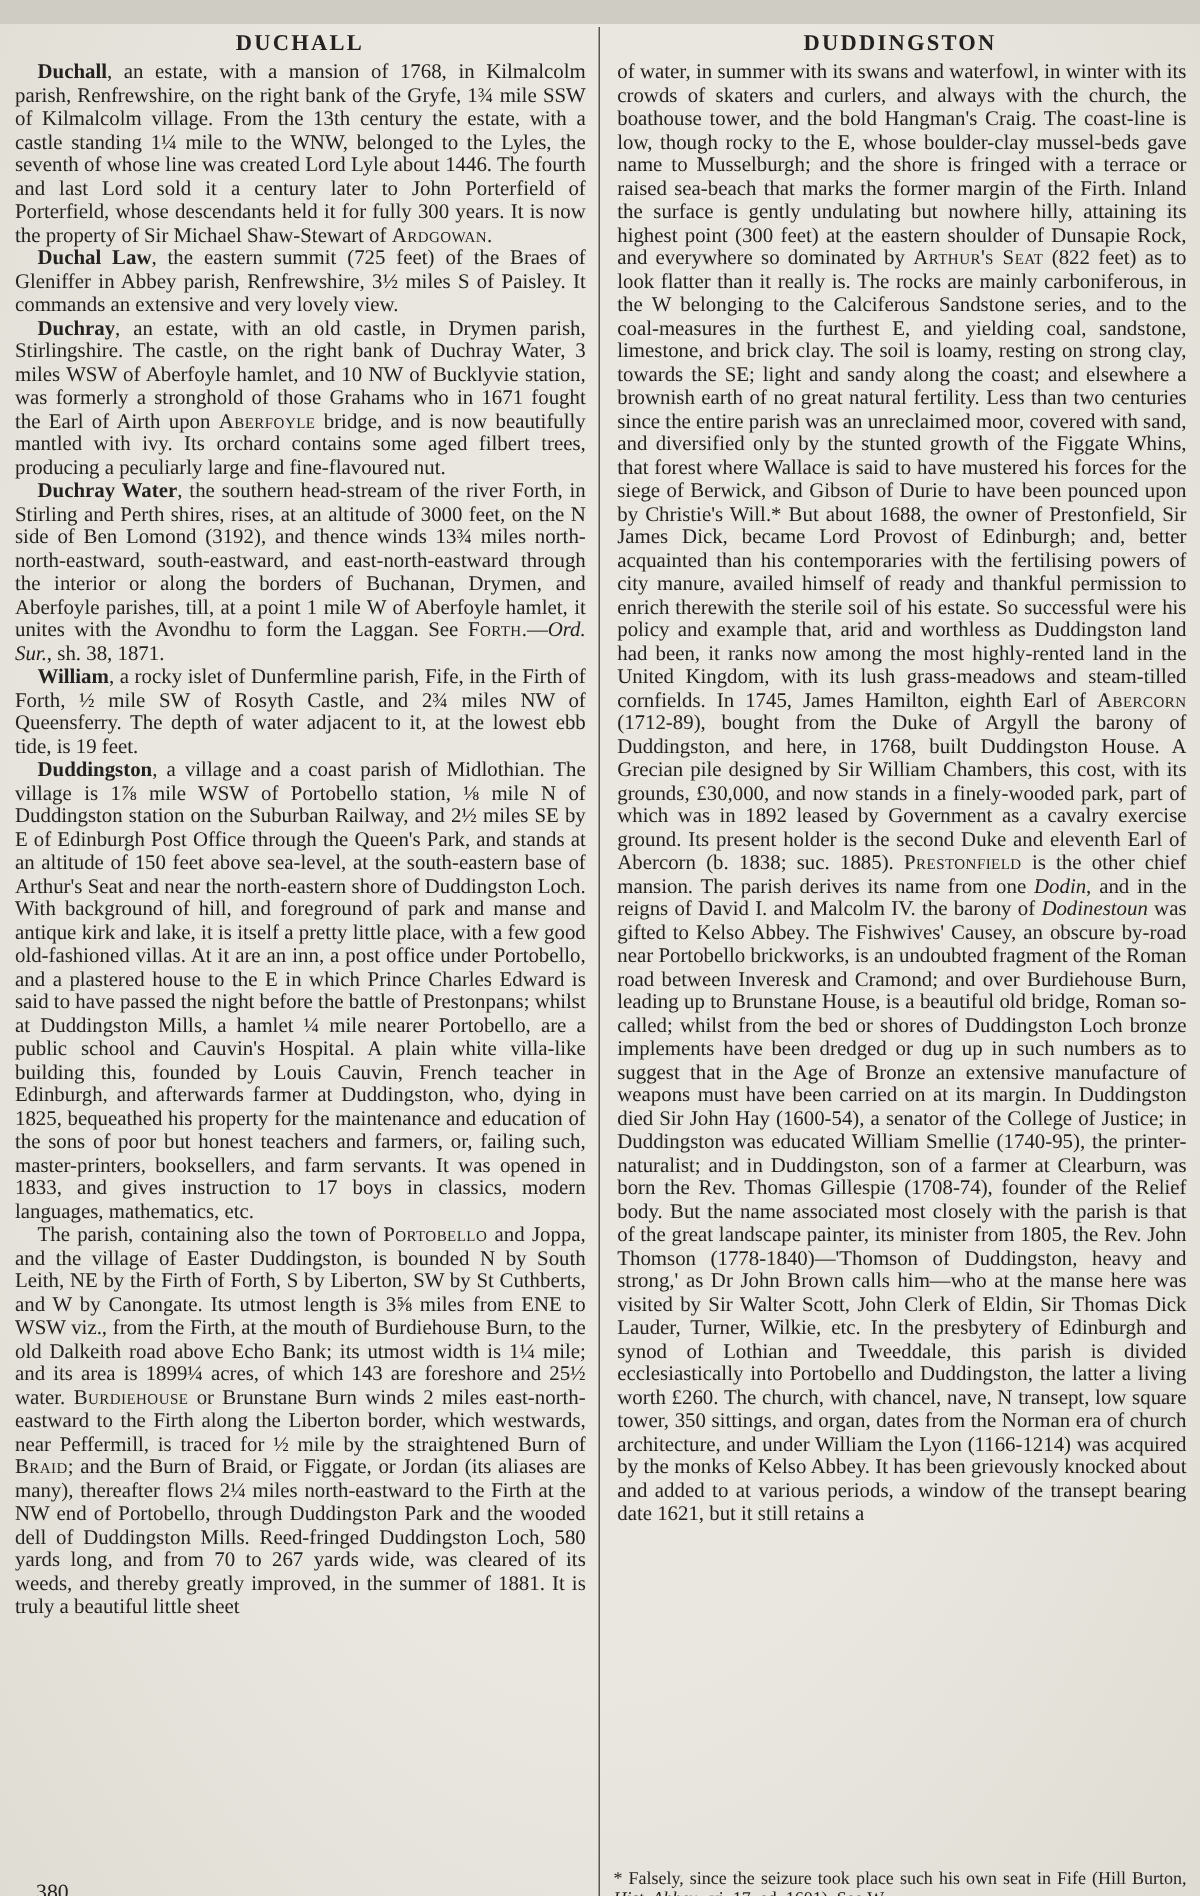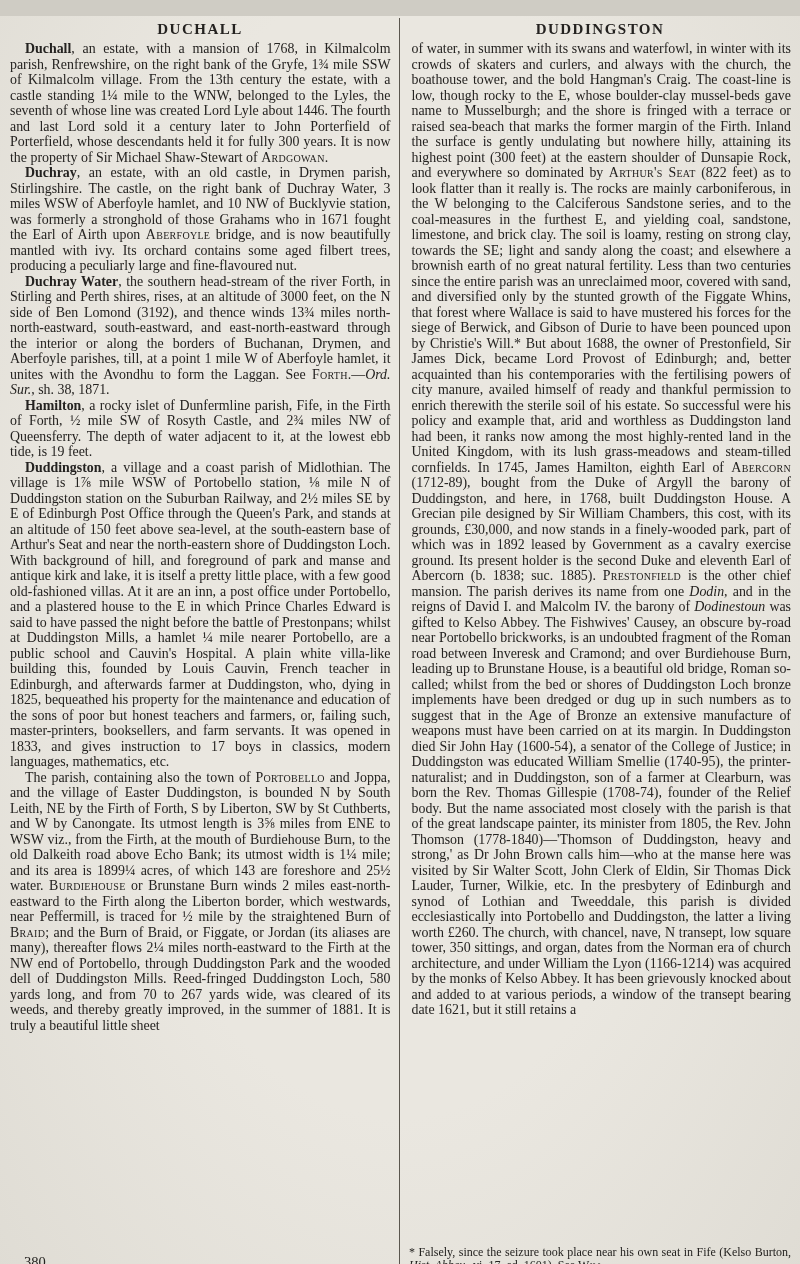--- a/index.html
+++ b/index.html
@@ -30,27 +30,28 @@
 
 <div class="page">
   <div class="header-row">
     <div class="head">DUCHALL</div>
     <div class="head">DUDDINGSTON</div>
   </div>
   <div class="col-divider"></div>
   <div class="columns">
     <div class="column col-left">
         <p class="para indent"><span class="s-b">Duchall</span><span class="s-n">, an estate, with a mansion of 1768, in Kilmalcolm parish, Renfrewshire, on the right bank of the Gryfe, 1¾ mile SSW of Kilmalcolm village.  From the 13th century the estate, with a castle standing 1¼ mile to the WNW, belonged to the Lyles, the seventh of whose line was created Lord Lyle about 1446.  The fourth and last Lord sold it a century later to John Porterfield of Porterfield, whose descendants held it for fully 300 years.  It is now the property of Sir Michael Shaw-Stewart of </span><span class="s-sc">Ardgowan</span><span class="s-n">.</span></p>
+        <p class="para indent"><span class="s-b">Duchal Law</span><span class="s-n">, the eastern summit (725 feet) of the Braes of Gleniffer in Abbey parish, Renfrewshire, 3½ miles S of Paisley.  It commands an extensive and very lovely view.</span></p>
         <p class="para indent"><span class="s-b">Duchray</span><span class="s-n">, an estate, with an old castle, in Drymen parish, Stirlingshire.  The castle, on the right bank of Duchray Water, 3 miles WSW of Aberfoyle hamlet, and 10 NW of Bucklyvie station, was formerly a stronghold of those Grahams who in 1671 fought the Earl of Airth upon </span><span class="s-sc">Aberfoyle</span><span class="s-n"> bridge, and is now beautifully mantled with ivy.  Its orchard contains some aged filbert trees, producing a peculiarly large and fine-flavoured nut.</span></p>
         <p class="para indent"><span class="s-b">Duchray Water</span><span class="s-n">, the southern head-stream of the river Forth, in Stirling and Perth shires, rises, at an altitude of 3000 feet, on the N side of Ben Lomond (3192), and thence winds 13¾ miles north-north-eastward, south-eastward, and east-north-eastward through the interior or along the borders of Buchanan, Drymen, and Aberfoyle parishes, till, at a point 1 mile W of Aberfoyle hamlet, it unites with the Avondhu to form the Laggan.  See </span><span class="s-sc">Forth</span><span class="s-n">.—</span><span class="s-i">Ord. Sur.</span><span class="s-n">, sh. 38, 1871.</span></p>
-        <p class="para indent"><span class="s-b">Hamilton</span><span class="s-n">, a rocky islet of Dunfermline parish, Fife, in the Firth of Forth, ½ mile SW of Rosyth Castle, and 2¾ miles NW of Queensferry.  The depth of water adjacent to it, at the lowest ebb tide, is 19 feet.</span></p>
+        <p class="para indent"><span class="s-b">William</span><span class="s-n">, a rocky islet of Dunfermline parish, Fife, in the Firth of Forth, ½ mile SW of Rosyth Castle, and 2¾ miles NW of Queensferry.  The depth of water adjacent to it, at the lowest ebb tide, is 19 feet.</span></p>
         <p class="para indent"><span class="s-b">Duddingston</span><span class="s-n">, a village and a coast parish of Midlothian.  The village is 1⅞ mile WSW of Portobello station, ⅛ mile N of Duddingston station on the Suburban Railway, and 2½ miles SE by E of Edinburgh Post Office through the Queen's Park, and stands at an altitude of 150 feet above sea-level, at the south-eastern base of Arthur's Seat and near the north-eastern shore of Duddingston Loch.  With background of hill, and foreground of park and manse and antique kirk and lake, it is itself a pretty little place, with a few good old-fashioned villas.  At it are an inn, a post office under Portobello, and a plastered house to the E in which Prince Charles Edward is said to have passed the night before the battle of Prestonpans; whilst at Duddingston Mills, a hamlet ¼ mile nearer Portobello, are a public school and Cauvin's Hospital.  A plain white villa-like building this, founded by Louis Cauvin, French teacher in Edinburgh, and afterwards farmer at Duddingston, who, dying in 1825, bequeathed his property for the maintenance and education of the sons of poor but honest teachers and farmers, or, failing such, master-printers, booksellers, and farm servants.  It was opened in 1833, and gives instruction to 17 boys in classics, modern languages, mathematics, etc.</span></p>
         <p class="para indent"><span class="s-n">The parish, containing also the town of </span><span class="s-sc">Portobello</span><span class="s-n"> and Joppa, and the village of Easter Duddingston, is bounded N by South Leith, NE by the Firth of Forth, S by Liberton, SW by St Cuthberts, and W by Canongate.  Its utmost length is 3⅝ miles from ENE to WSW viz., from the Firth, at the mouth of Burdiehouse Burn, to the old Dalkeith road above Echo Bank; its utmost width is 1¼ mile; and its area is 1899¼ acres, of which 143 are foreshore and 25½ water.  </span><span class="s-sc">Burdiehouse</span><span class="s-n"> or Brunstane Burn winds 2 miles east-north-eastward to the Firth along the Liberton border, which westwards, near Peffermill, is traced for ½ mile by the straightened Burn of </span><span class="s-sc">Braid</span><span class="s-n">; and the Burn of Braid, or Figgate, or Jordan (its aliases are many), thereafter flows 2¼ miles north-eastward to the Firth at the NW end of Portobello, through Duddingston Park and the wooded dell of Duddingston Mills.  Reed-fringed Duddingston Loch, 580 yards long, and from 70 to 267 yards wide, was cleared of its weeds, and thereby greatly improved, in the summer of 1881.  It is truly a beautiful little sheet</span></p>
       </div>
     <div class="column col-right">
         <p class="para"><span class="s-n">of water, in summer with its swans and waterfowl, in winter with its crowds of skaters and curlers, and always with the church, the boathouse tower, and the bold Hangman's Craig.  The coast-line is low, though rocky to the E, whose boulder-clay mussel-beds gave name to Musselburgh; and the shore is fringed with a terrace or raised sea-beach that marks the former margin of the Firth.  Inland the surface is gently undulating but nowhere hilly, attaining its highest point (300 feet) at the eastern shoulder of Dunsapie Rock, and everywhere so dominated by </span><span class="s-sc">Arthur's Seat</span><span class="s-n"> (822 feet) as to look flatter than it really is.  The rocks are mainly carboniferous, in the W belonging to the Calciferous Sandstone series, and to the coal-measures in the furthest E, and yielding coal, sandstone, limestone, and brick clay.  The soil is loamy, resting on strong clay, towards the SE; light and sandy along the coast; and elsewhere a brownish earth of no great natural fertility.  Less than two centuries since the entire parish was an unreclaimed moor, covered with sand, and diversified only by the stunted growth of the Figgate Whins, that forest where Wallace is said to have mustered his forces for the siege of Berwick, and Gibson of Durie to have been pounced upon by Christie's Will.*  But about 1688, the owner of Prestonfield, Sir James Dick, became Lord Provost of Edinburgh; and, better acquainted than his contemporaries with the fertilising powers of city manure, availed himself of ready and thankful permission to enrich therewith the sterile soil of his estate.  So successful were his policy and example that, arid and worthless as Duddingston land had been, it ranks now among the most highly-rented land in the United Kingdom, with its lush grass-meadows and steam-tilled cornfields.  In 1745, James Hamilton, eighth Earl of </span><span class="s-sc">Abercorn</span><span class="s-n"> (1712-89), bought from the Duke of Argyll the barony of Duddingston, and here, in 1768, built Duddingston House.  A Grecian pile designed by Sir William Chambers, this cost, with its grounds, £30,000, and now stands in a finely-wooded park, part of which was in 1892 leased by Government as a cavalry exercise ground.  Its present holder is the second Duke and eleventh Earl of Abercorn (b. 1838; suc. 1885).  </span><span class="s-sc">Prestonfield</span><span class="s-n"> is the other chief mansion.  The parish derives its name from one </span><span class="s-i">Dodin</span><span class="s-n">, and in the reigns of David I. and Malcolm IV. the barony of </span><span class="s-i">Dodinestoun</span><span class="s-n"> was gifted to Kelso Abbey.  The Fishwives' Causey, an obscure by-road near Portobello brickworks, is an undoubted fragment of the Roman road between Inveresk and Cramond; and over Burdiehouse Burn, leading up to Brunstane House, is a beautiful old bridge, Roman so-called; whilst from the bed or shores of Duddingston Loch bronze implements have been dredged or dug up in such numbers as to suggest that in the Age of Bronze an extensive manufacture of weapons must have been carried on at its margin.  In Duddingston died Sir John Hay (1600-54), a senator of the College of Justice; in Duddingston was educated William Smellie (1740-95), the printer-naturalist; and in Duddingston, son of a farmer at Clearburn, was born the Rev. Thomas Gillespie (1708-74), founder of the Relief body.  But the name associated most closely with the parish is that of the great landscape painter, its minister from 1805, the Rev. John Thomson (1778-1840)—'Thomson of Duddingston, heavy and strong,' as Dr John Brown calls him—who at the manse here was visited by Sir Walter Scott, John Clerk of Eldin, Sir Thomas Dick Lauder, Turner, Wilkie, etc.  In the presbytery of Edinburgh and synod of Lothian and Tweeddale, this parish is divided ecclesiastically into Portobello and Duddingston, the latter a living worth £260.  The church, with chancel, nave, N transept, low square tower, 350 sittings, and organ, dates from the Norman era of church architecture, and under William the Lyon (1166-1214) was acquired by the monks of Kelso Abbey.  It has been grievously knocked about and added to at various periods, a window of the transept bearing date 1621, but it still retains a</span></p>
       </div>
   </div>
   <div class="footnote">
-      <p class="para"><span class="s-n">* Falsely, since the seizure took place near his own seat in Fife (Kelso Burton, </span><span class="s-i">Hist. Abbey.</span><span class="s-n">, vi. 17, ed. 1601).  See </span><span class="s-sc">Will</span><span class="s-n">.</span></p>
+      <p class="para"><span class="s-n">* Falsely, since the seizure took place such his own seat in Fife (Hill Burton, </span><span class="s-i">Hist. Abbey.</span><span class="s-n">, vi. 17, ed. 1601).  See </span><span class="s-sc">Will</span><span class="s-n">.</span></p>
     </div>
   <div class="page-number">380</div>
 </div>
 
 </body></html>

